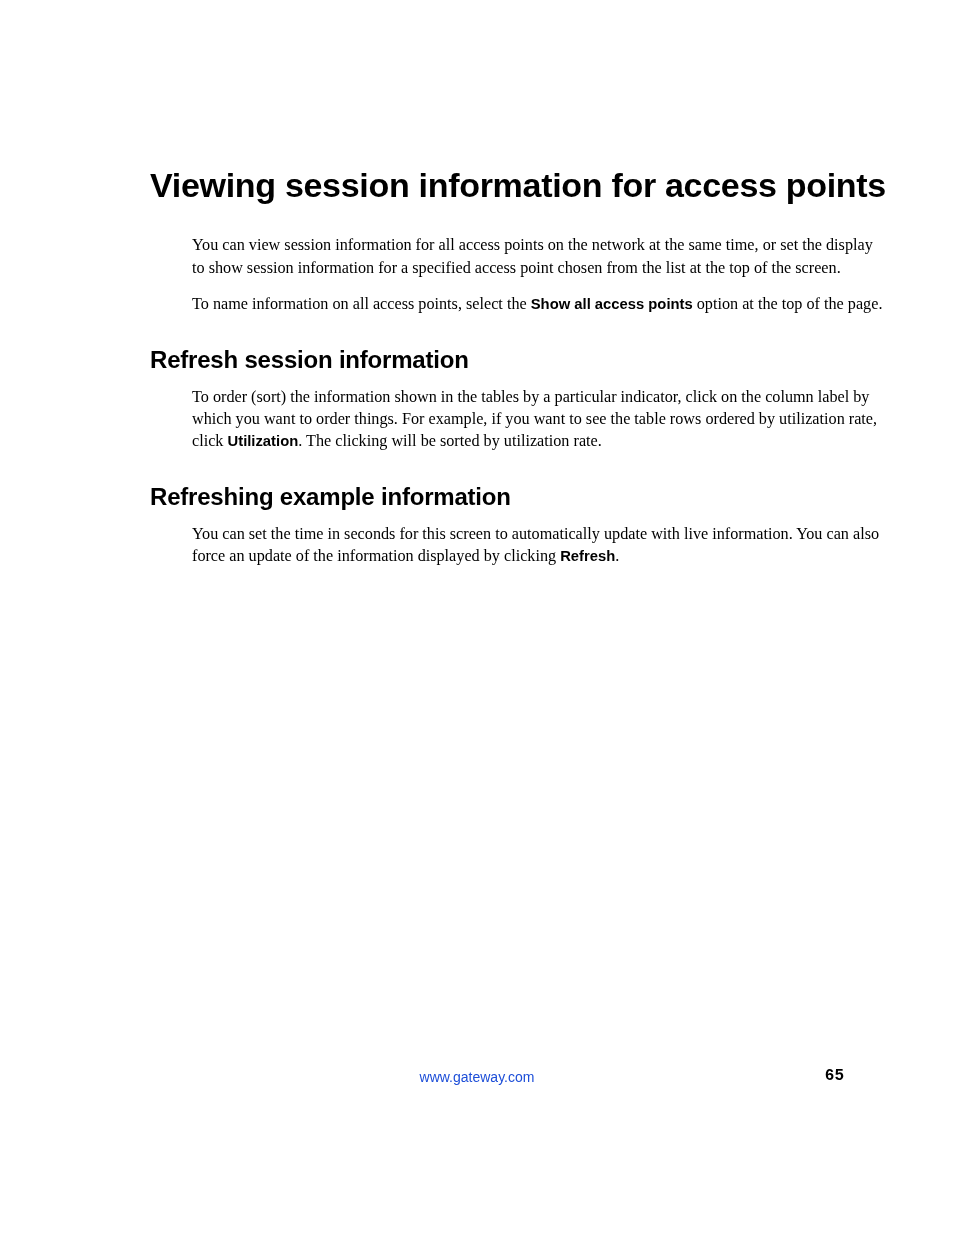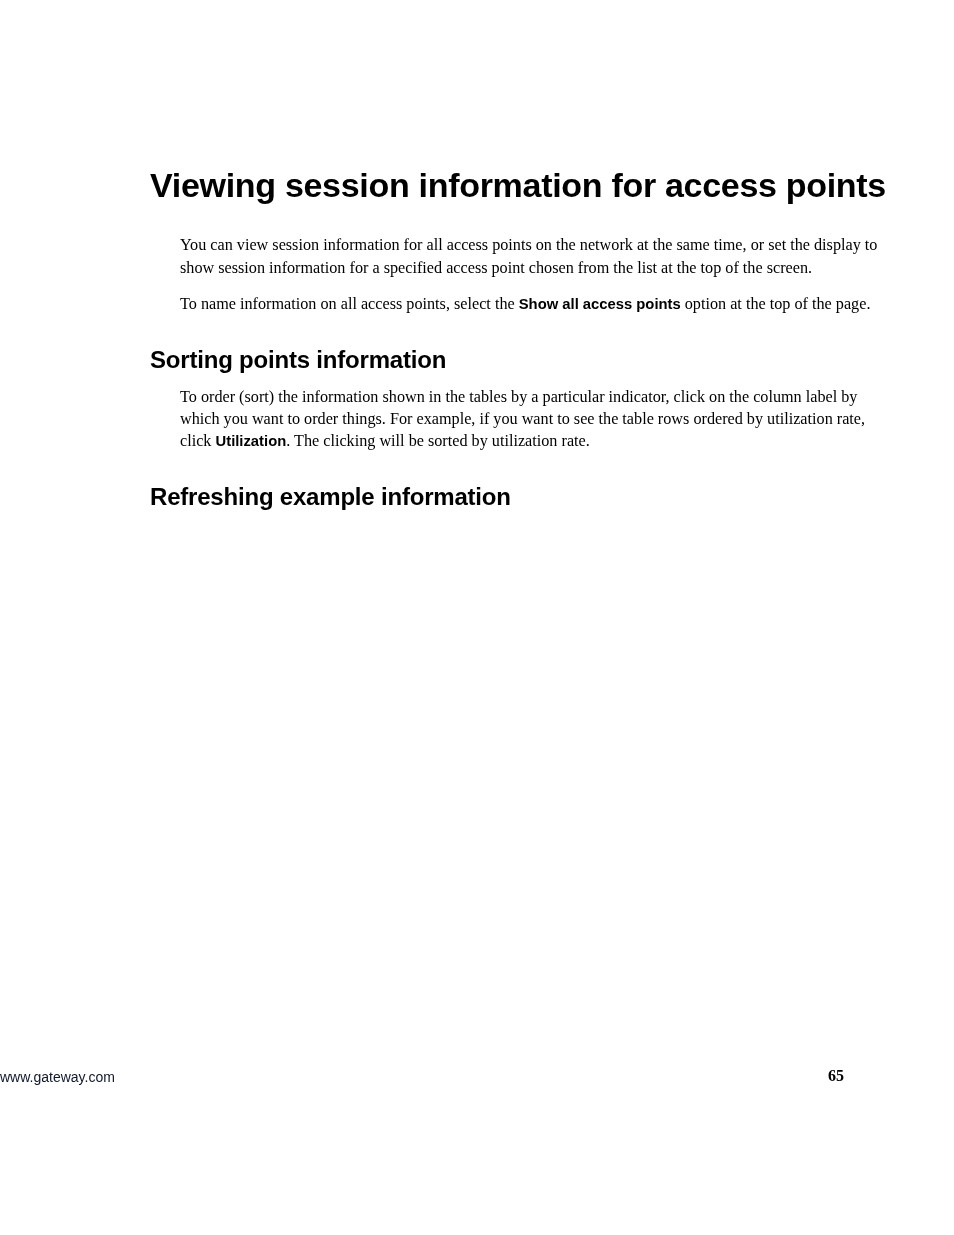--- a/index.html
+++ b/index.html
@@ -21,21 +21,21 @@
   }
   .main-heading {
     font-family: "Segoe UI", "Myriad Pro", "Helvetica Neue", Arial, sans-serif;
     font-weight: 700;
     font-size: 34px;
     line-height: 1.22;
     letter-spacing: -0.3px;
     margin: 0 0 28px 0;
   }
   .body-block {
-    margin-left: 30px;
+    margin-left: 42px;
     margin-right: 0;
     font-size: 16.2px;
     line-height: 1.38;
   }
   .body-block p {
     margin: 0 0 14px 0;
   }
   .sub-heading {
     font-family: "Segoe UI", "Myriad Pro", "Helvetica Neue", Arial, sans-serif;
     font-weight: 700;
@@ -46,29 +46,30 @@
   .bold-ui {
     font-family: "Segoe UI", "Helvetica Neue", Arial, sans-serif;
     font-weight: 700;
     font-size: 14.8px;
   }
   .footer {
     position: absolute;
     left: 0;
     width: 954px;
     top: 1069px;
+    text-align: center;
     font-family: "Segoe UI", "Helvetica Neue", Arial, sans-serif;
     font-size: 14px;
-    color: #0f172a;
+    color: #1d4ed8;
   }
   .page-number {
     position: absolute;
     right: 110px;
     top: 1067px;
-    font-family: Liberation Serif, serif;
+    font-family: Liberation Mono, monospace;
     font-weight: 700;
     font-size: 16px;
     color: #000;
   }
 </style>
 </head>
 <body>
 
 <div class="page">
 
@@ -76,27 +77,32 @@
 
   <div class="body-block">
     <p>
       <span>You can view session information for all access points on the network at the same time, or set the display to show session information for a specified access point chosen from the list at the top of the screen.</span>
     </p>
     <p>
       <span>To name information on all access points, select the </span><span class="bold-ui">Show all access points</span><span> option at the top of the page.</span>
     </p>
   </div>
 
-  <h2 class="sub-heading">Sorting points information</h2>
+  <h2 class="sub-heading">Refresh session information</h2>
 
   <div class="body-block">
     <p>
       <span>To order (sort) the information shown in the tables by a particular indicator, click on the column label by which you want to order things. For example, if you want to see the table rows ordered by utilization rate, click </span><span class="bold-ui">Utilization</span><span>. The clicking will be sorted by utilization rate.</span>
     </p>
   </div>
 
   <h2 class="sub-heading">Refreshing example information</h2>
 
+  <div class="body-block">
+    <p>
+      <span>You can set the time in seconds for this screen to automatically update with live information. You can also force an update of the information displayed by clicking </span><span class="bold-ui">Refresh</span><span>.</span>
+    </p>
+  </div>
 
   <div class="footer">www.gateway.com</div>
   <div class="page-number">65</div>
 
 </div>
 
 </body></html>

